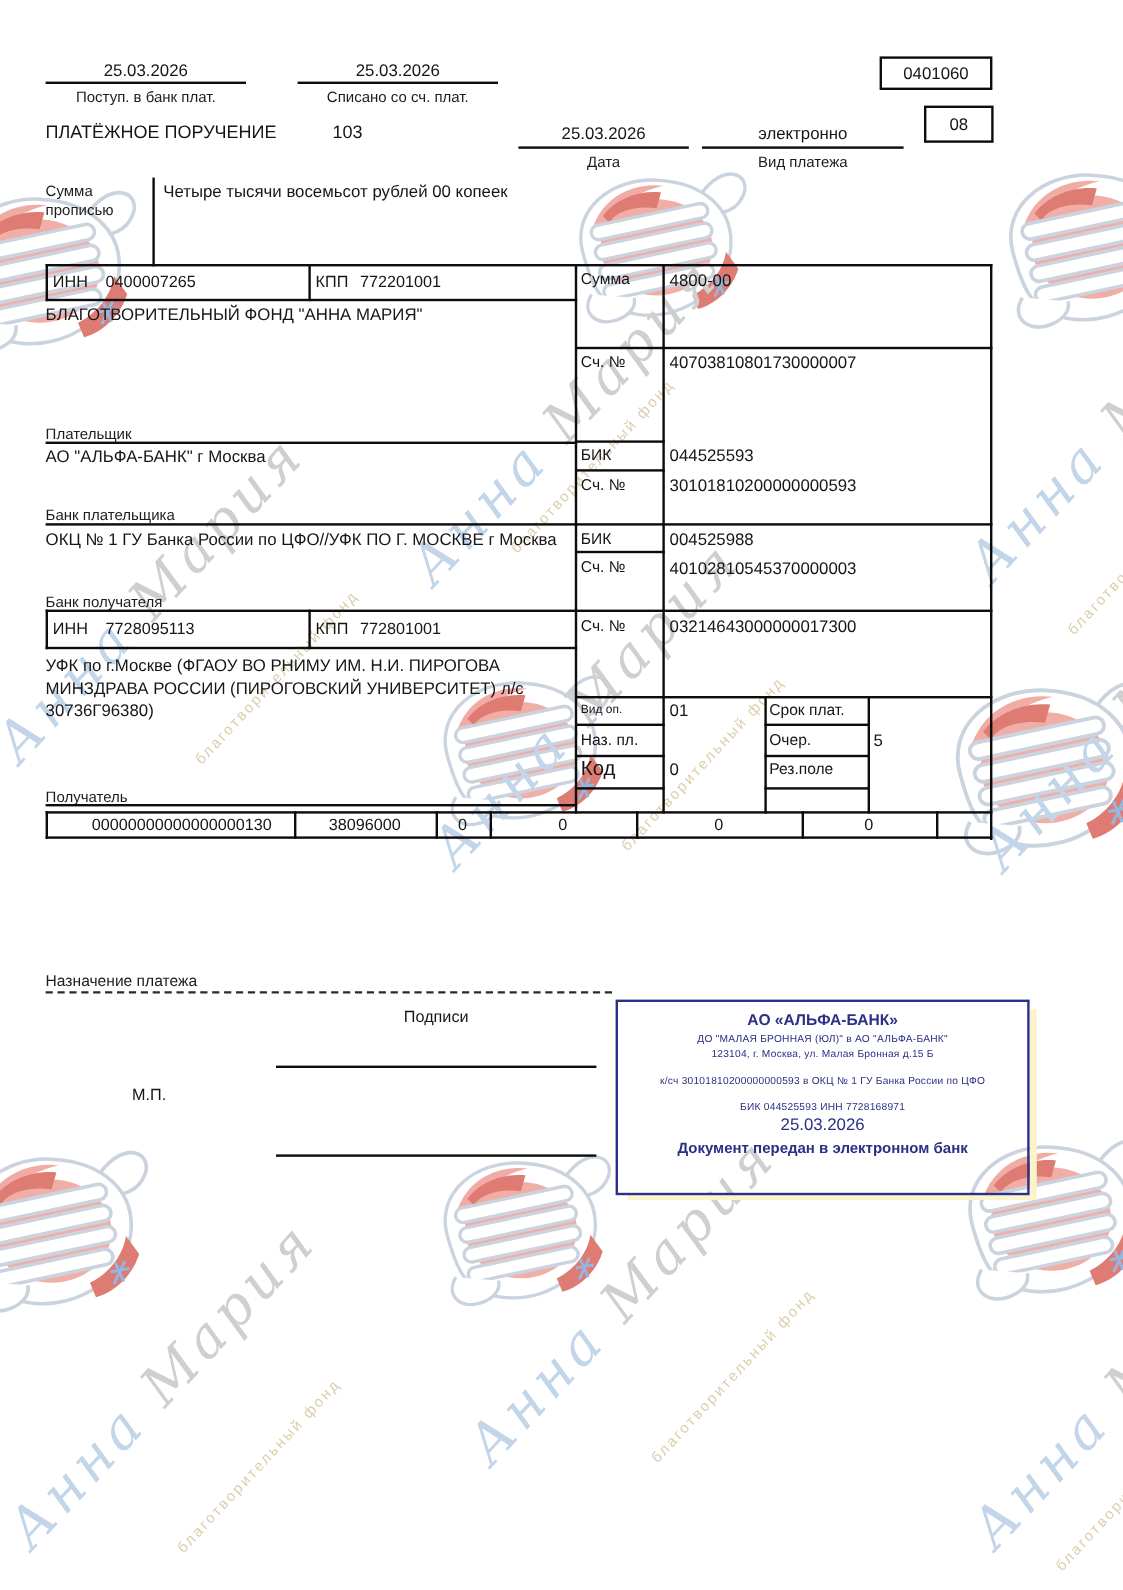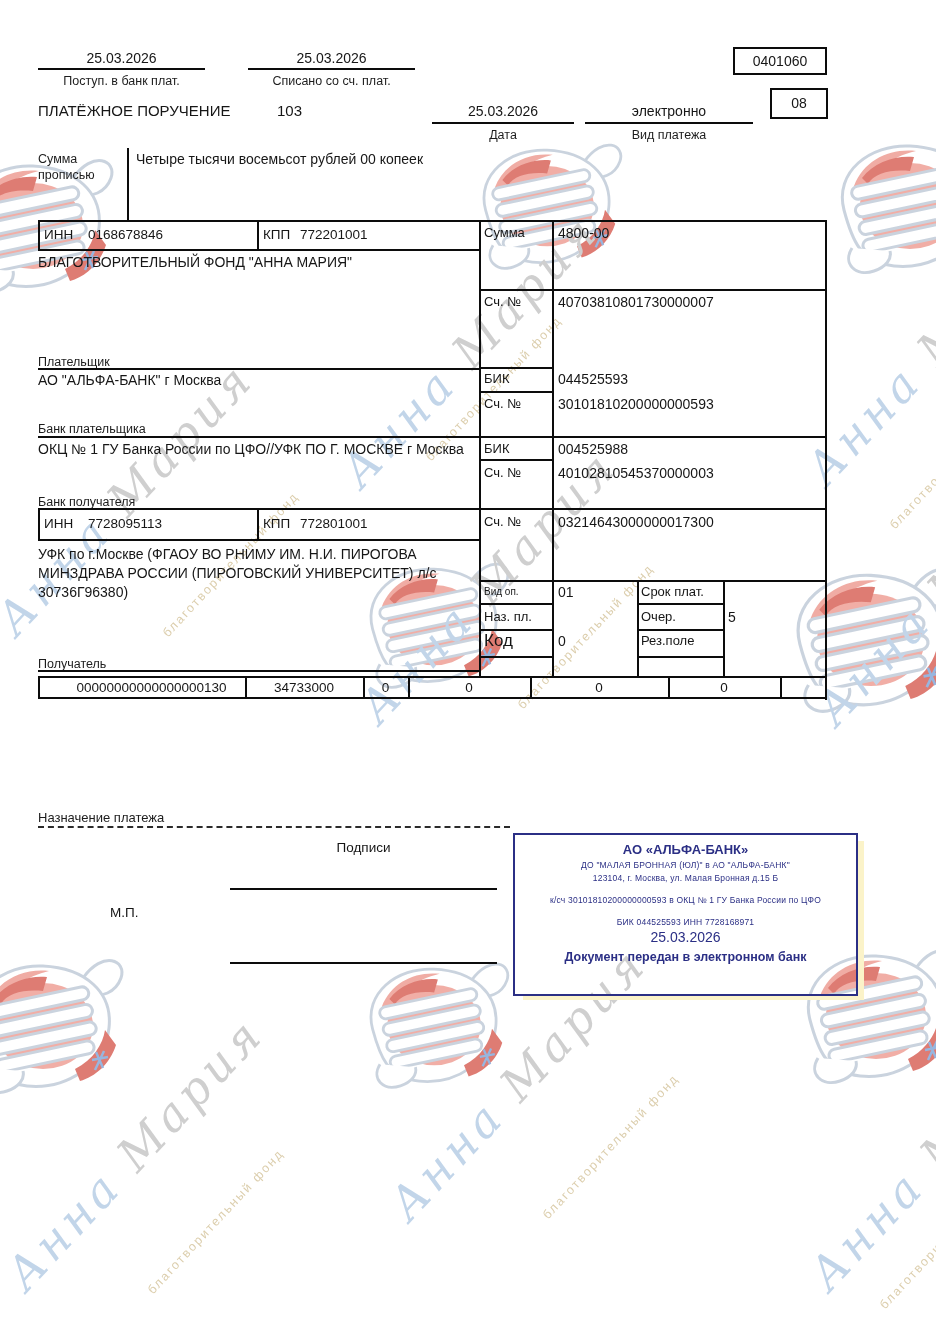--- a/index.html
+++ b/index.html
@@ -135,21 +135,21 @@
 
     <div class="lnh" style="left:38px;top:220px;width:789px"></div>
     <div class="lnh" style="left:38px;top:249px;width:443px"></div>
     <div class="lnv" style="left:38px;top:220px;height:31px"></div>
     <div class="lnv" style="left:257px;top:220px;height:31px"></div>
     <div class="lnv" style="left:479px;top:220px;height:458px"></div>
     <div class="lnv" style="left:552px;top:220px;height:458px"></div>
     <div class="lnv" style="left:825px;top:220px;height:480px"></div>
 
     <div class="t" style="left:44px;top:227px;font-size:13.5px">ИНН</div>
-    <div class="t" style="left:88px;top:227px;font-size:13.5px">0168678846</div>
+    <div class="t" style="left:88px;top:227px;font-size:13.5px">0400007265</div>
     <div class="t" style="left:263px;top:227px;font-size:13.5px">КПП</div>
     <div class="t" style="left:300px;top:227px;font-size:13.5px">772201001</div>
 
     <div class="t" style="left:38px;top:254px">БЛАГОТВОРИТЕЛЬНЫЙ ФОНД "АННА МАРИЯ"</div>
     <div class="t lbl" style="left:38px;top:354px">Плательщик</div>
     <div class="lnh" style="left:38px;top:368px;width:443px"></div>
 
     <div class="t" style="left:484px;top:225px;font-size:13px">Сумма</div>
     <div class="t" style="left:558px;top:225px">4800-00</div>
     <div class="lnh" style="left:480px;top:289px;width:347px"></div>
@@ -212,21 +212,21 @@
     <div class="lnh" style="left:38px;top:676px;width:789px"></div>
     <div class="lnh" style="left:38px;top:697px;width:789px"></div>
     <div class="lnv" style="left:38px;top:676px;height:23px"></div>
     <div class="lnv" style="left:245px;top:676px;height:23px"></div>
     <div class="lnv" style="left:363px;top:676px;height:23px"></div>
     <div class="lnv" style="left:408px;top:676px;height:23px"></div>
     <div class="lnv" style="left:530px;top:676px;height:23px"></div>
     <div class="lnv" style="left:668px;top:676px;height:23px"></div>
     <div class="lnv" style="left:780px;top:676px;height:23px"></div>
     <div class="t ctr" style="left:38px;top:680px;width:227px;font-size:13.5px">00000000000000000130</div>
-    <div class="t ctr" style="left:245px;top:680px;width:118px;font-size:13.5px">34733000</div>
+    <div class="t ctr" style="left:245px;top:680px;width:118px;font-size:13.5px">38096000</div>
     <div class="t ctr" style="left:363px;top:680px;width:45px;font-size:13.5px">0</div>
     <div class="t ctr" style="left:408px;top:680px;width:122px;font-size:13.5px">0</div>
     <div class="t ctr" style="left:530px;top:680px;width:138px;font-size:13.5px">0</div>
     <div class="t ctr" style="left:668px;top:680px;width:112px;font-size:13.5px">0</div>
 
     <div class="t lbl" style="left:38px;top:810px;font-size:13px">Назначение платежа</div>
     <div class="dash" style="left:38px;top:826px;width:472px"></div>
 
     <div class="t ctr" style="left:230px;top:840px;width:267px;font-size:13.5px">Подписи</div>
     <div class="lnh" style="left:230px;top:888px;width:267px"></div>

